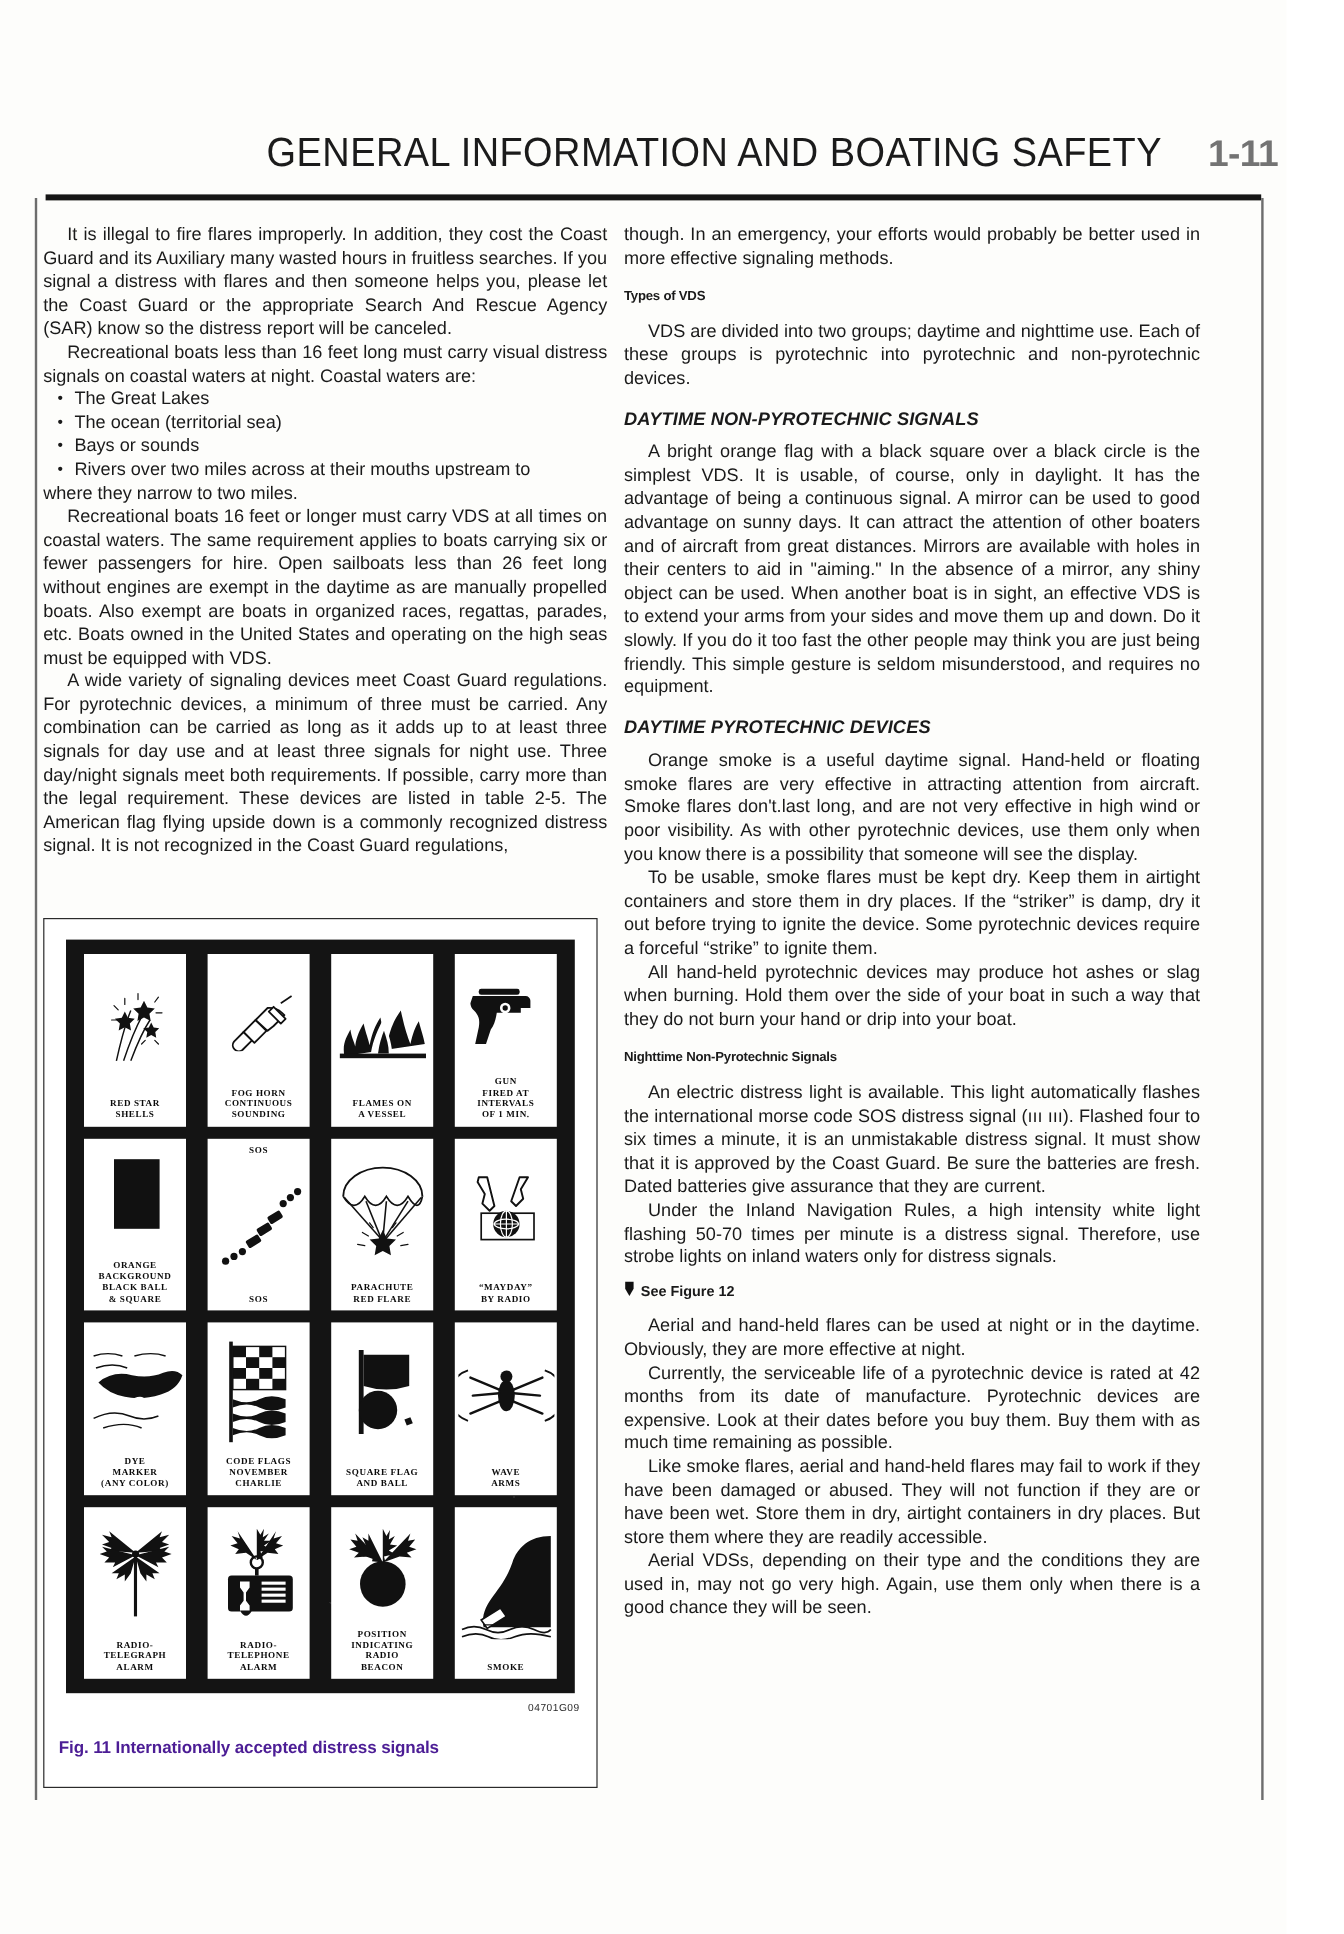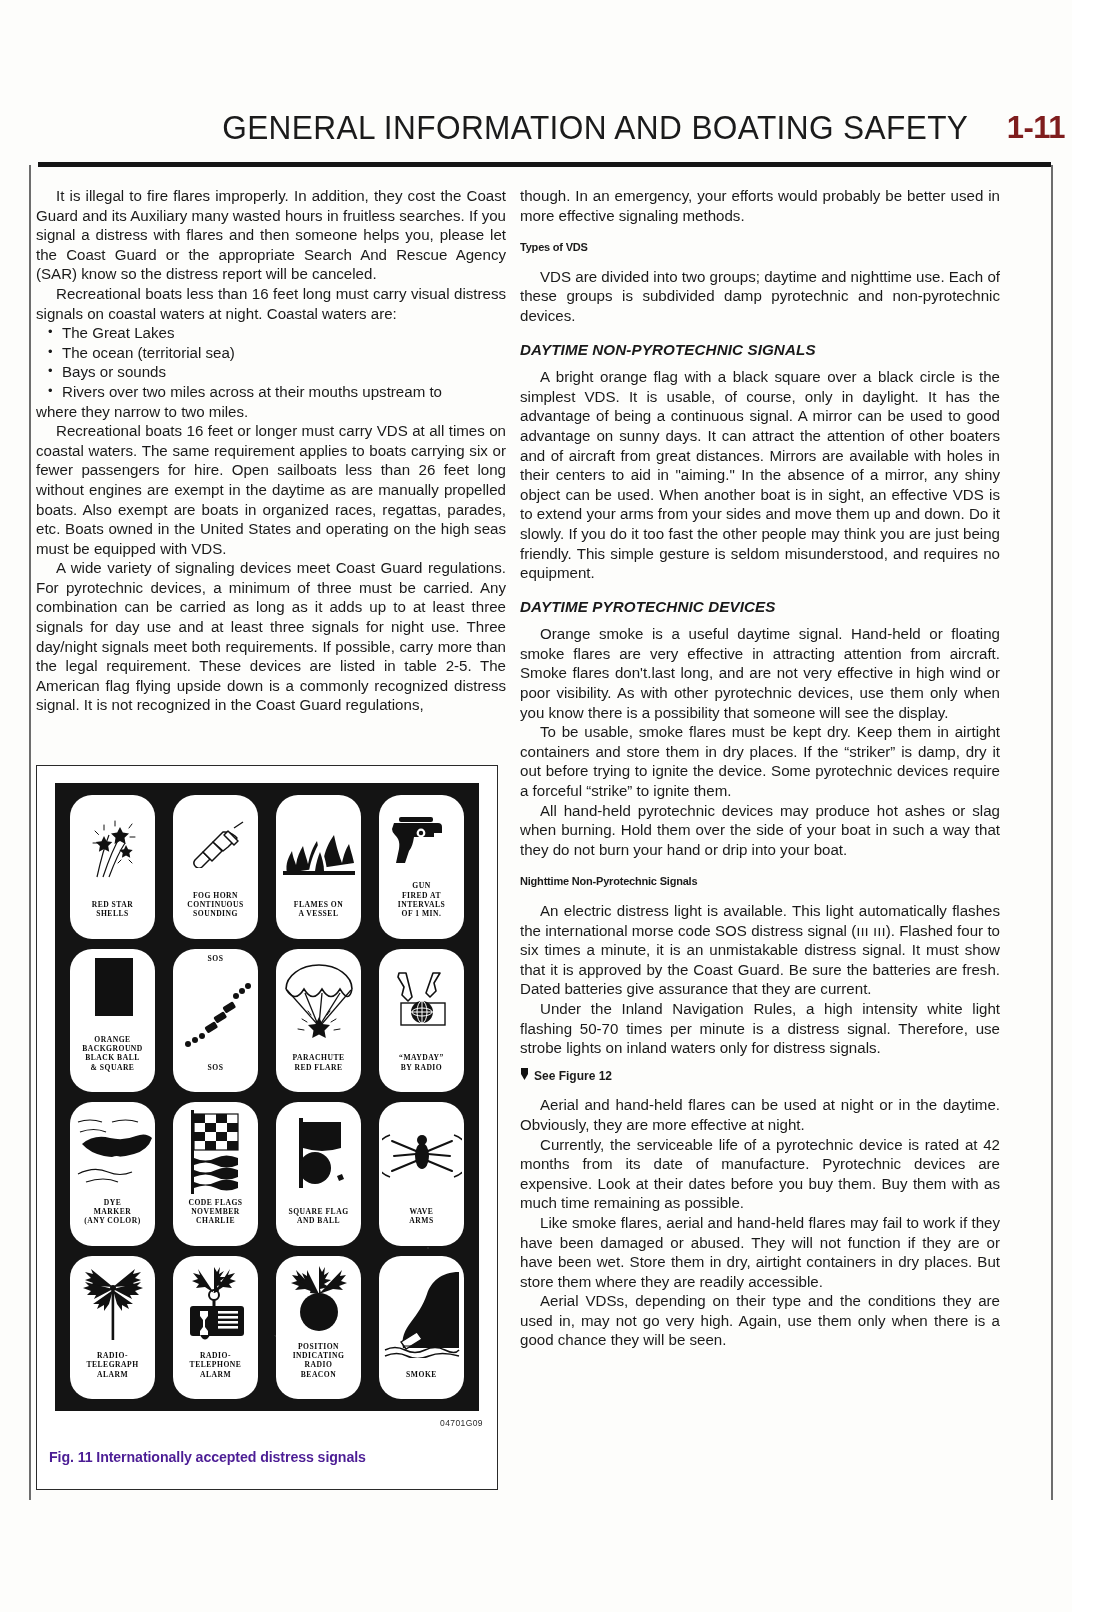--- a/index.html
+++ b/index.html
@@ -18,21 +18,21 @@
   }
   .header-title{
     position:absolute;right:112px;top:0;
     font-family:"Liberation Sans Narrow","Liberation Sans",sans-serif;
     font-size:34px;font-weight:400;letter-spacing:.4px;
     color:#1b1b1b;white-space:nowrap;
     transform:scaleX(.93);transform-origin:right center;
   }
   .header-page{
     position:absolute;right:15px;top:2px;
-    font-size:31px;font-weight:bold;color:#7f1d1d;letter-spacing:-.5px;margin-left:36px;
+    font-size:31px;font-weight:bold;color:#737373;letter-spacing:-.5px;margin-left:36px;
   }
   .header-rule{
     position:absolute;left:38px;top:162px;width:1013px;height:5px;
     background:#151515;
   }
   .side-rule-l{position:absolute;left:29px;top:165px;width:2px;height:1335px;background:#6d6d6d;}
   .side-rule-r{position:absolute;left:1051px;top:165px;width:2px;height:1335px;background:#6d6d6d;}
 
   
   .col{
@@ -88,21 +88,21 @@
     grid-template-rows:repeat(4,1fr);
     gap:6px;
     padding:10px 9px;
     box-sizing:border-box;
   }
   .cellwrap{position:relative;}
   .cell{
     position:absolute;left:6px;right:6px;top:2px;bottom:2px;
     background:#fff;display:flex;flex-direction:column;
     align-items:center;justify-content:flex-end;
-    padding:3px 1px 20px 1px;box-sizing:border-box;border-radius:22px;
+    padding:3px 1px 5px 1px;box-sizing:border-box;
   }
   .cell .art{
     flex:1 1 auto;width:100%;display:flex;align-items:center;justify-content:center;
     overflow:hidden;
   }
   .cell .art svg{display:block;}
   .cell .lbl{
     font-family:"Liberation Serif",serif;
     font-size:7.6px;font-weight:bold;letter-spacing:.5px;
     text-align:center;line-height:9.3px;color:#0b0b0b;
@@ -147,21 +147,21 @@
       <li>Rivers over two miles across at their mouths upstream to</li>
     </ul>
     <p>where they narrow to two miles.</p>
     <p class="ind">Recreational boats 16 feet or longer must carry VDS at all times on coastal waters. The same requirement applies to boats carrying six or fewer passengers for hire. Open sailboats less than 26 feet long without engines are exempt in the daytime as are manually propelled boats. Also exempt are boats in organized races, regattas, parades, etc. Boats owned in the United States and operating on the high seas must be equipped with VDS.</p>
     <p class="ind">A wide variety of signaling devices meet Coast Guard regulations. For pyrotechnic devices, a minimum of three must be carried. Any combination can be carried as long as it adds up to at least three signals for day use and at least three signals for night use. Three day/night signals meet both requirements. If possible, carry more than the legal requirement. These devices are listed in table 2-5. The American flag flying upside down is a commonly recognized distress signal. It is not recognized in the Coast Guard regulations,</p>
   </div>
 
   <div class="col col-right">
     <p>though. In an emergency, your efforts would probably be better used in more effective signaling methods.</p>
     <h3 class="sub-bold">Types of VDS</h3>
-    <p class="ind">VDS are divided into two groups; daytime and nighttime use. Each of these groups is subdivided damp pyrotechnic and non-pyrotechnic devices.</p>
+    <p class="ind">VDS are divided into two groups; daytime and nighttime use. Each of these groups is pyrotechnic into pyrotechnic and non-pyrotechnic devices.</p>
     <h3 class="sub-italic">DAYTIME NON-PYROTECHNIC SIGNALS</h3>
     <p class="ind">A bright orange flag with a black square over a black circle is the simplest VDS. It is usable, of course, only in daylight. It has the advantage of being a continuous signal. A mirror can be used to good advantage on sunny days. It can attract the attention of other boaters and of aircraft from great distances. Mirrors are available with holes in their centers to aid in "aiming." In the absence of a mirror, any shiny object can be used. When another boat is in sight, an effective VDS is to extend your arms from your sides and move them up and down. Do it slowly. If you do it too fast the other people may think you are just being friendly. This simple gesture is seldom misunderstood, and requires no equipment.</p>
     <h3 class="sub-italic">DAYTIME PYROTECHNIC DEVICES</h3>
     <p class="ind">Orange smoke is a useful daytime signal. Hand-held or floating smoke flares are very effective in attracting attention from aircraft. Smoke flares don't.last long, and are not very effective in high wind or poor visibility. As with other pyrotechnic devices, use them only when you know there is a possibility that someone will see the display.</p>
     <p class="ind">To be usable, smoke flares must be kept dry. Keep them in airtight containers and store them in dry places. If the “striker” is damp, dry it out before trying to ignite the device. Some pyrotechnic devices require a forceful “strike” to ignite them.</p>
     <p class="ind">All hand-held pyrotechnic devices may produce hot ashes or slag when burning. Hold them over the side of your boat in such a way that they do not burn your hand or drip into your boat.</p>
     <h3 class="sub-bold">Nighttime Non-Pyrotechnic Signals</h3>
     <p class="ind">An electric distress light is available. This light automatically flashes the international morse code SOS distress signal (ııı  ııı). Flashed four to six times a minute, it is an unmistakable distress signal. It must show that it is approved by the Coast Guard. Be sure the batteries are fresh. Dated batteries give assurance that they are current.</p>
     <p class="ind">Under the Inland Navigation Rules, a high intensity white light flashing 50-70 times per minute is a distress signal. Therefore, use strobe lights on inland waters only for distress signals.</p>
     <div class="seefig">

